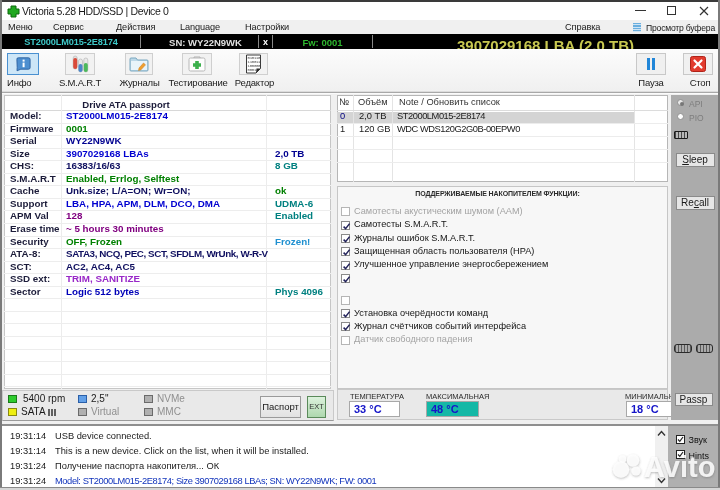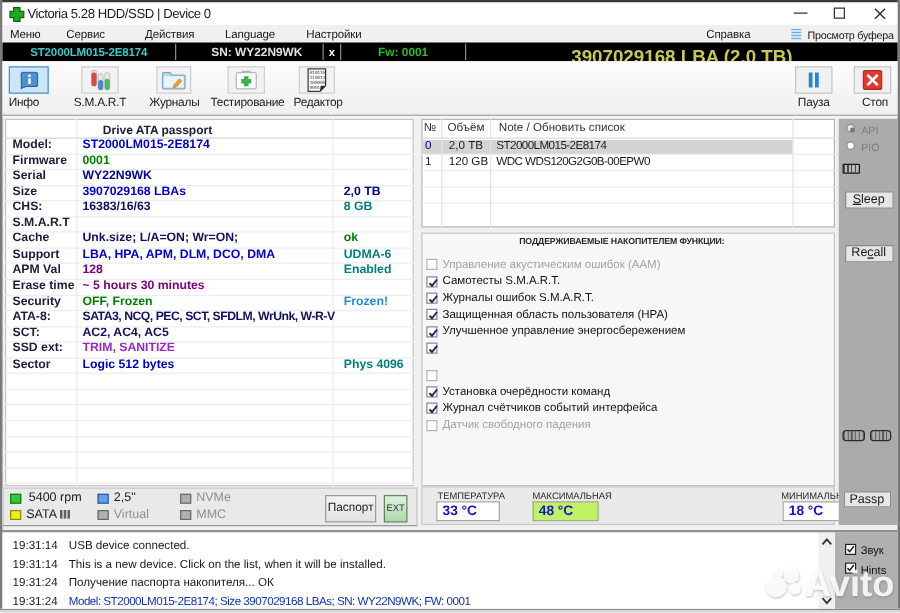--- a/index.html
+++ b/index.html
@@ -135,20 +135,21 @@
         <span class="a" style="left:62px;color:#0000d0;">3907029168 LBAs</span>
         <span class="a" style="left:271px;color:#000090;">2,0 TB</span>
       </div>
     <div class="a" style="left:0;top:65.2px;width:327px;height:12.55px;line-height:12.55px;">
         <span class="a" style="left:6px;color:#1c1c3a;">CHS:</span>
         <span class="a" style="left:62px;color:#101060;">16383/16/63</span>
         <span class="a" style="left:271px;color:#008080;">8 GB</span>
       </div>
     <div class="a" style="left:0;top:77.8px;width:327px;height:12.55px;line-height:12.55px;">
         <span class="a" style="left:6px;color:#1c1c3a;">S.M.A.R.T</span>
+        <span class="a" style="left:62px;color:#008000;">Enabled, Errlog, Selftest</span>
       </div>
     <div class="a" style="left:0;top:90.3px;width:300px;height:12.55px;line-height:12.55px;">
         <span class="a" style="left:6px;color:#1c1c3a;">Cache</span>
         <span class="a" style="left:62px;color:#101060;">Unk.size; L/A=ON; Wr=ON;</span>
         <span class="a" style="left:271px;color:#008000;">ok</span>
       </div>
     <div class="a" style="left:0;top:102.9px;width:327px;height:12.55px;line-height:12.55px;">
         <span class="a" style="left:6px;color:#1c1c3a;">Support</span>
         <span class="a" style="left:62px;color:#0000d0;">LBA, HPA, APM, DLM, DCO, DMA</span>
         <span class="a" style="left:271px;color:#008080;">UDMA-6</span>
@@ -249,21 +250,21 @@
     <div class="a" style="left:60px;top:16px;letter-spacing:-0.45px;">ST2000LM015-2E8174</div>
     <div class="a" style="left:3px;top:29px;">1</div>
     <div class="a" style="left:22px;top:29px;">120 GB</div>
     <div class="a" style="left:60px;top:29px;letter-spacing:-0.45px;">WDC WDS120G2G0B-00EPW0</div>
   </div>
 
   <div class="a b" style="left:337px;top:186px;width:331px;height:203px;background:#f7f7f7;border:1px solid #c6c6c6;"></div>
   <div id="funcs" class="a" style="left:337px;top:186px;width:331px;height:203px;font-size:9.2px;color:#141414;">
     <div class="a" style="left:-5px;top:4px;width:331px;text-align:center;font-weight:bold;font-size:7px;letter-spacing:-0.1px;color:#2a2a2a;">ПОДДЕРЖИВАЕМЫЕ НАКОПИТЕЛЕМ ФУНКЦИИ:</div>
     <div class="a b" style="left:3.5px;top:21.0px;width:9px;height:9px;background:#fff;border:1px solid #b5b5b5;"></div>
-    <div class="a" style="left:17px;top:19.7px;color:#a3a3a3;">Управление акустическим ошибок (ААМ)</div>
+    <div class="a" style="left:17px;top:19.7px;color:#a3a3a3;">Самотесты акустическим шумом (ААМ)</div>
     <div class="a b" style="left:3.5px;top:34.5px;width:9px;height:9px;background:#fff;border:1px solid #8a8a8a;">
         <svg class="a" style="left:0px;top:0px;" width="9" height="9" viewBox="0 0 9 9">
           <path d="M1.6 4.6L3.6 6.6L7.6 1.6" fill="none" stroke="#22225a" stroke-width="1.5"></path>
         </svg>
       </div>
     <div class="a" style="left:17px;top:33.2px;color:#141414;">Самотесты S.M.A.R.T.</div>
     <div class="a b" style="left:3.5px;top:47.9px;width:9px;height:9px;background:#fff;border:1px solid #8a8a8a;">
         <svg class="a" style="left:0px;top:0px;" width="9" height="9" viewBox="0 0 9 9">
           <path d="M1.6 4.6L3.6 6.6L7.6 1.6" fill="none" stroke="#22225a" stroke-width="1.5"></path>
         </svg>
@@ -302,21 +303,21 @@
     <div class="a b" style="left:3.5px;top:149.7px;width:9px;height:9px;background:#fff;border:1px solid #b5b5b5;"></div>
     <div class="a" style="left:17px;top:148.4px;color:#a3a3a3;">Датчик свободного падения</div>
   </div>
 
   <div class="a b" style="left:337px;top:389px;width:331px;height:31px;background:#e9e9e9;border:1px solid #c9c9c9;"></div>
   <div id="temps" class="a" style="left:348px;top:389px;width:329px;height:31px;font-size:7.5px;color:#2a2a2a;">
     <div class="a" style="left:2px;top:3px;">ТЕМПЕРАТУРА</div>
     <div class="a" style="left:78px;top:3px;">МАКСИМАЛЬНАЯ</div>
     <div class="a" style="left:277px;top:3px;">МИНИМАЛЬНАЯ</div>
     <div class="a b" style="left:1px;top:12px;width:51px;height:16px;background:#fff;border:1px solid #a8a8a8;font-size:11px;font-weight:bold;color:#1515c8;line-height:14px;padding-left:4px;">33 °C</div>
-    <div class="a b" style="left:78px;top:12px;width:53px;height:16px;background:#bef264;border:1px solid #a8a8a8;font-size:11px;font-weight:bold;color:#1515c8;line-height:14px;padding-left:4px;">48 °C</div>
+    <div class="a b" style="left:78px;top:12px;width:53px;height:16px;background:#14b8a6;border:1px solid #a8a8a8;font-size:11px;font-weight:bold;color:#1515c8;line-height:14px;padding-left:4px;">48 °C</div>
     <div class="a b" style="left:278px;top:12px;width:53px;height:16px;background:#fff;border:1px solid #a8a8a8;font-size:11px;font-weight:bold;color:#1515c8;line-height:14px;padding-left:4px;">18 °C</div>
   </div>
 
   <div class="a" style="left:671px;top:95px;width:47px;height:325px;background:#ababab;"></div>
   <div id="sidebar" class="a" style="left:671px;top:95px;width:47px;height:325px;font-size:8.5px;color:#7d7d7d;">
     <div class="a b" style="left:6px;top:4px;width:7px;height:7px;border-radius:50%;background:#e8e8e8;border:1px solid #909090;"></div>
     <div class="a" style="left:8.5px;top:6.5px;width:4px;height:4px;border-radius:50%;background:#777;"></div>
     <div class="a" style="left:18px;top:4px;">API</div>
     <div class="a b" style="left:6px;top:17.5px;width:7px;height:7px;border-radius:50%;background:#fdfdfd;border:1px solid #909090;"></div>
     <div class="a" style="left:18px;top:17.5px;">PIO</div>

